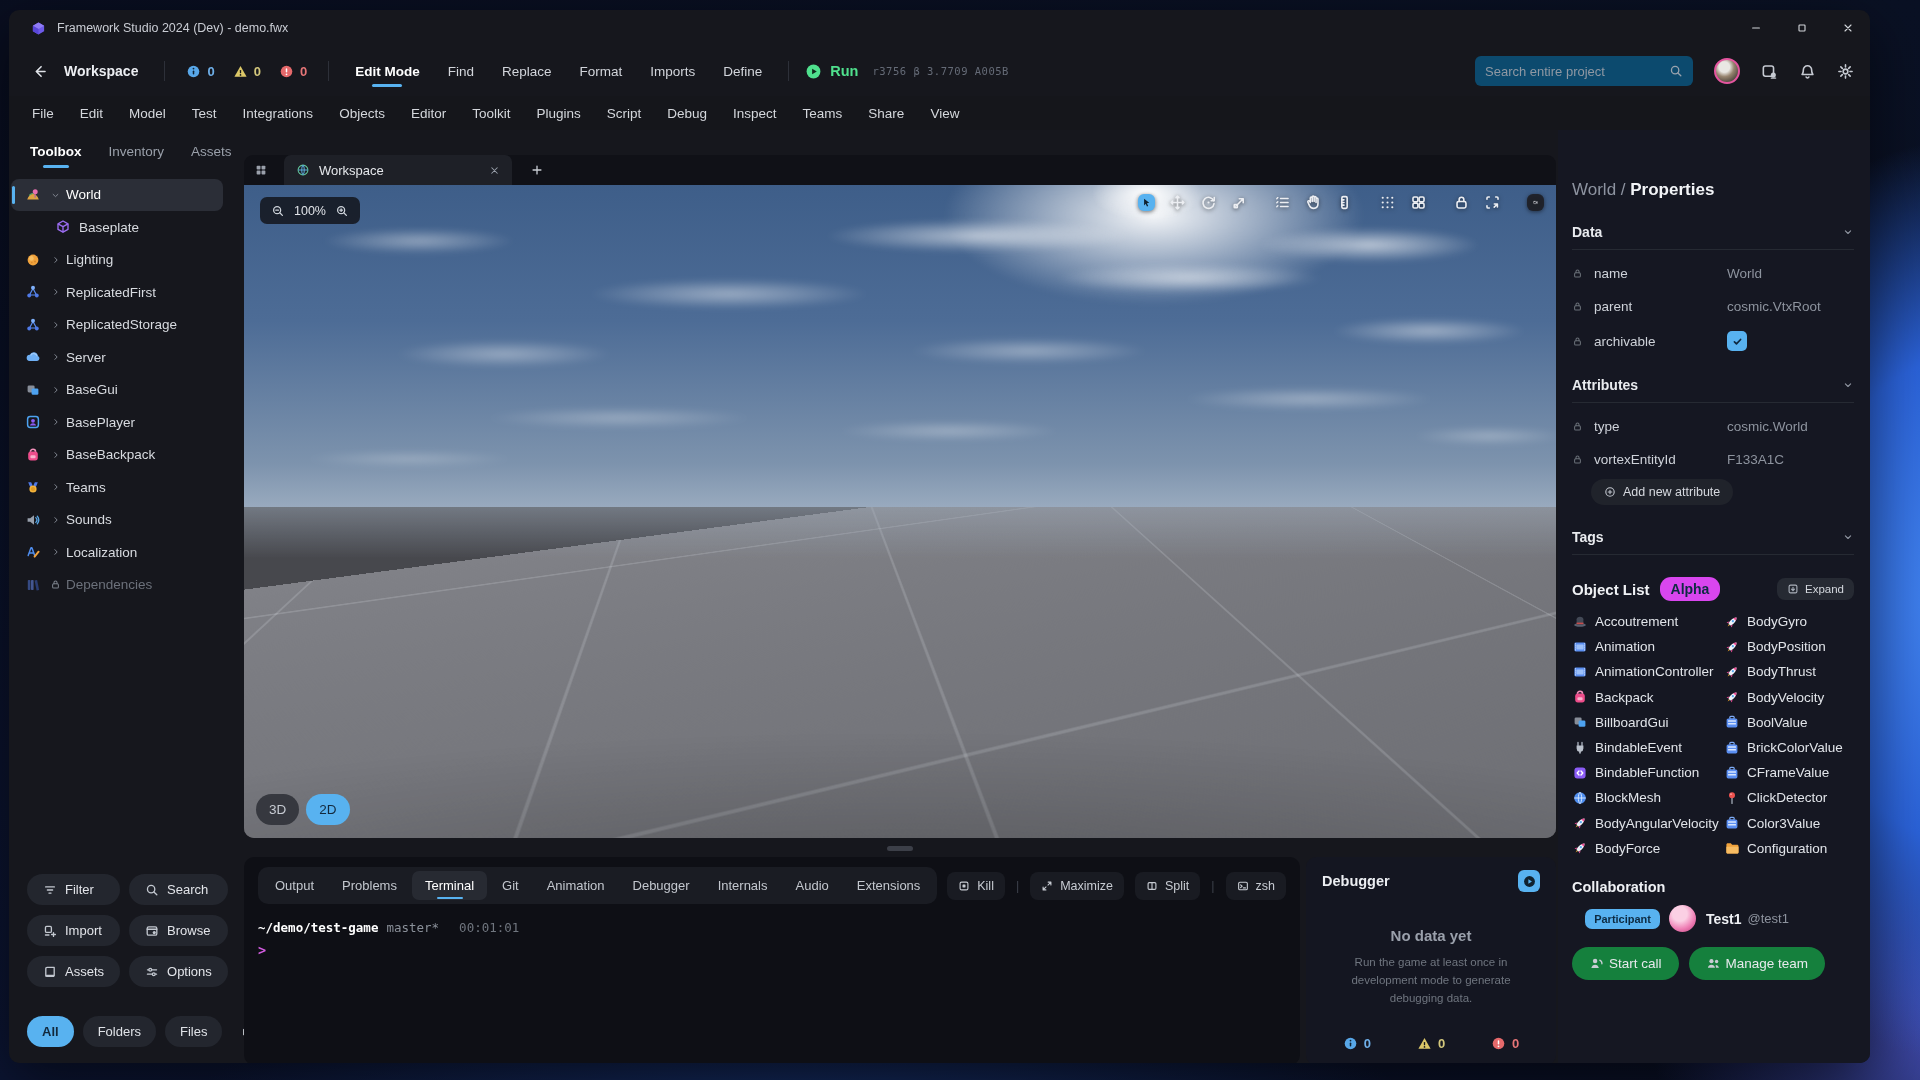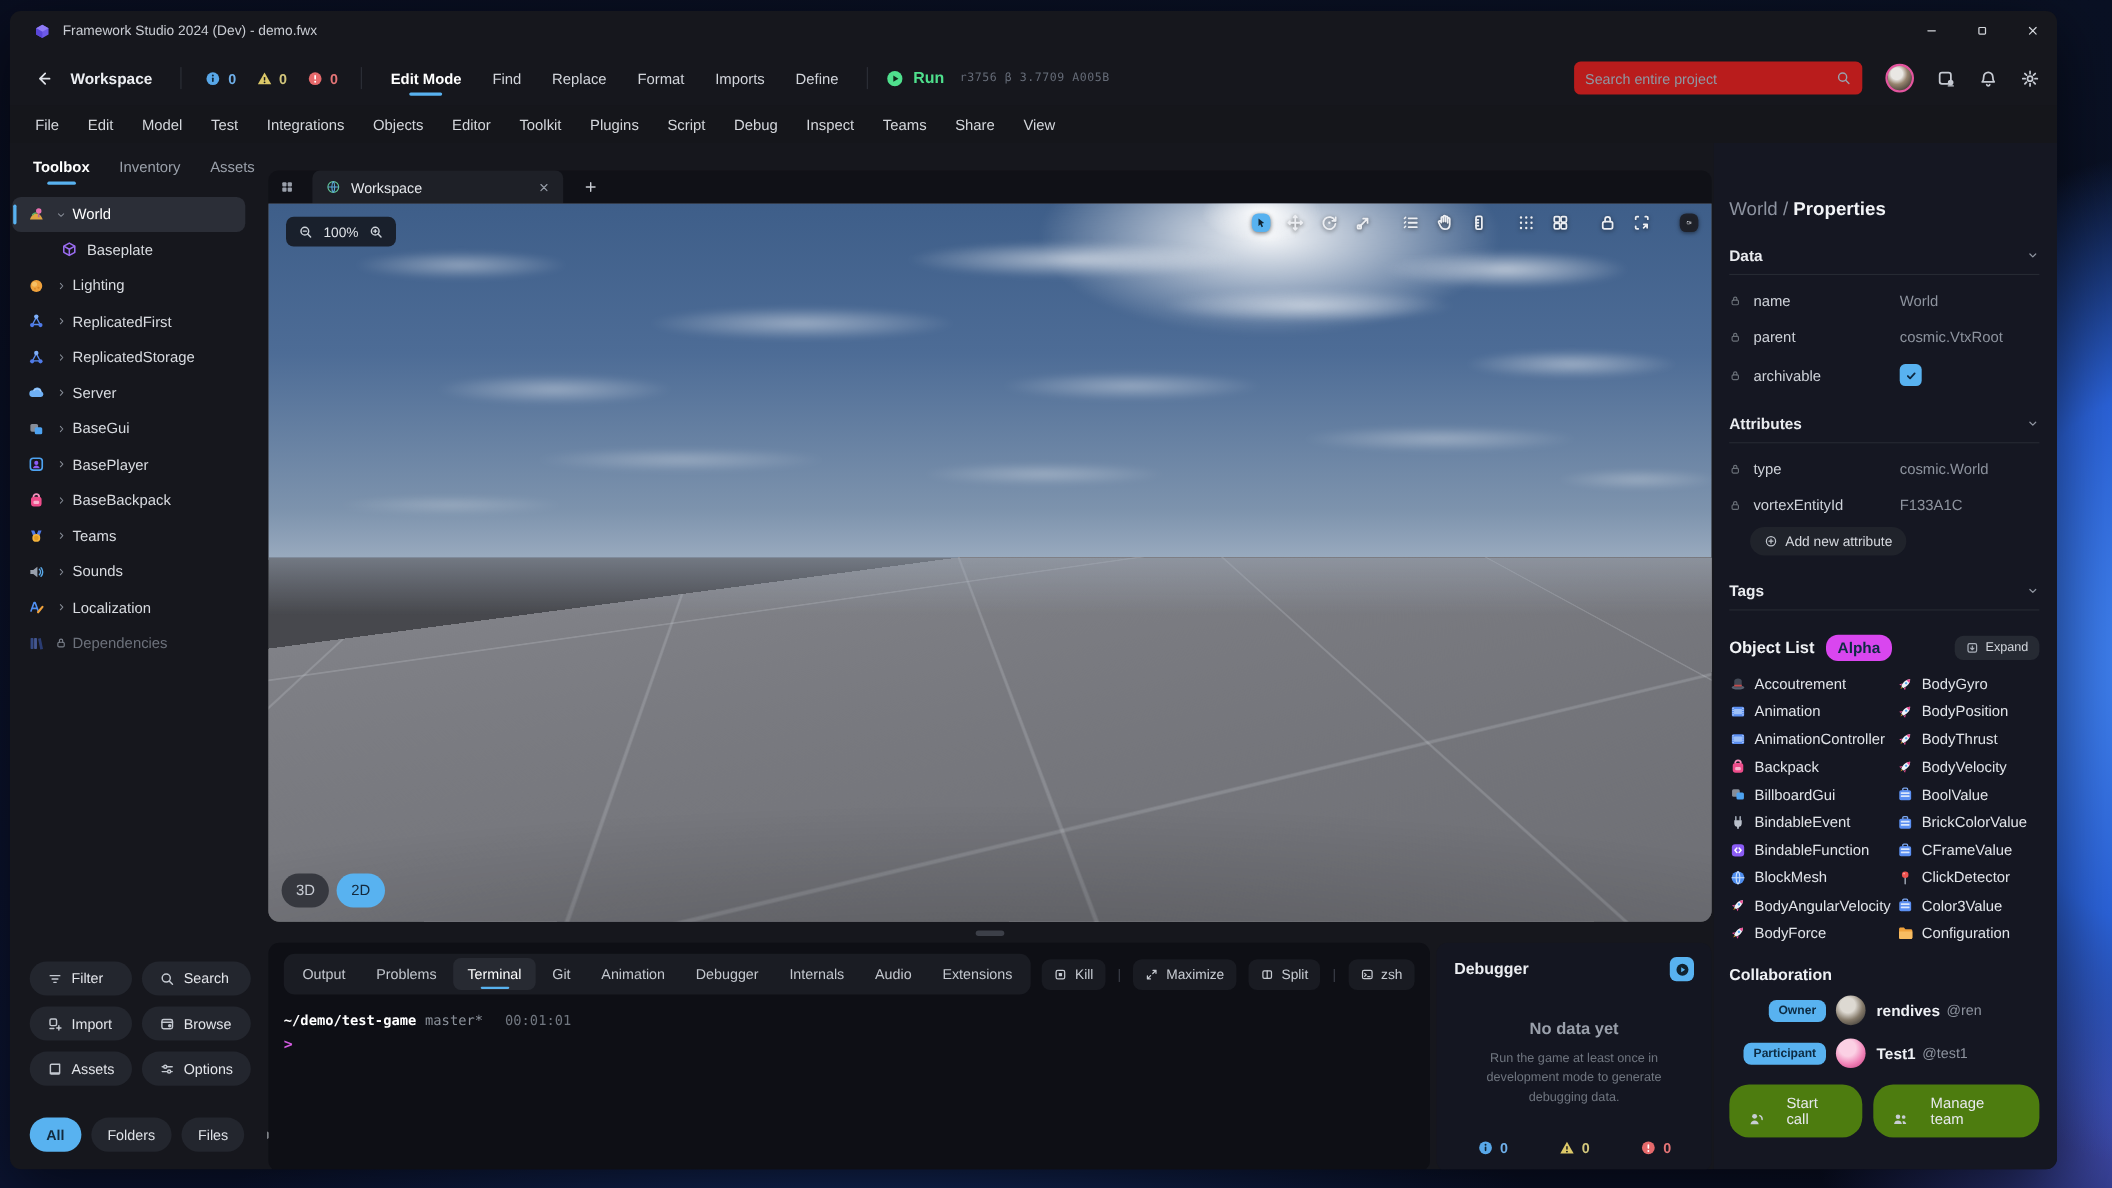--- a/index.html
+++ b/index.html
@@ -26,21 +26,21 @@
 .count{display:flex;align-items:center;gap:6px;margin:0 9px;font-size:13px}
 .count.info b{color:#6fb0ea}.count.warn b{color:#d3c77c}.count.err b{color:#e57577}
 .count b{font-weight:600}
 .mode{position:relative;margin:0 14px;font-size:13.5px;color:#d2d5db;padding:16px 0}
 .mode.active{color:#fff;font-weight:600}
 .mode.active::after{content:'';position:absolute;left:50%;transform:translateX(-50%);bottom:8px;width:30px;height:3px;border-radius:2px;background:#58b2f0}
 .run-group{display:flex;align-items:center;gap:8px;margin:0 4px}
 .run-label{color:#4fe08d;font-size:14.5px;font-weight:700}
 .run-stats{font-size:10.5px;color:#656b77;letter-spacing:.5px;margin-left:6px}
 .tb-right{margin-left:auto;display:flex;align-items:center;gap:21px;color:#c6cad2}
-.searchbox{width:262px;height:30px;background:#b91c1c;border-radius:6px;display:flex;align-items:center;padding:0 10px}
+.searchbox{width:218px;height:30px;background:#0c4a6e;border-radius:6px;display:flex;align-items:center;padding:0 10px}
 .searchbox input{flex:1;background:transparent;border:none;outline:none;color:#aab2bc;font-size:13px;font-family:inherit}
 .searchbox input::placeholder{color:#8f98a3}
 .searchbox .ic{color:#99a2ad}
 .avatar{width:26px;height:26px;border-radius:50%;flex:none}
 .avatar.me{border:2px solid #e4559f;background:radial-gradient(circle at 38% 32%,#e9e7e3 0 26%,#97846f 48%,#3a3530 88%)}
 
 #menubar{height:34px;display:flex;align-items:center;padding:0 10px;background:#15161b}
 .menu-item{padding:0 13px;font-size:13.5px;color:#d4d7dc}
 
 #content{position:absolute;left:0;right:0;top:120px;bottom:0}
@@ -161,21 +161,21 @@
 .cl-title{font-size:14.5px;font-weight:700;color:#eef0f4;margin-top:18px}
 .cl-row{display:flex;align-items:center;margin-top:9px;height:30px}
 .role-col{width:88px;display:flex;justify-content:flex-end}
 .role-pill{background:#58b2f0;color:#0d2b42;font-size:11px;font-weight:700;padding:4px 9px;border-radius:7px}
 .cl-row .avatar{margin-left:9px;width:27px;height:27px}
 .avatar.rendives{background:radial-gradient(circle at 40% 33%,#ddd9d2 0 28%,#857a6a 56%,#31302e 92%)}
 .avatar.test1{background:radial-gradient(circle at 40% 33%,#fbd0e4 0 30%,#ef7fb5 62%,#c2417f 95%)}
 .cl-name{font-size:14px;font-weight:700;color:#eef0f4;margin-left:10px}
 .cl-handle{font-size:13px;color:#8d939e;margin-left:6px}
 .cl-btns{display:flex;gap:10px;margin-top:13px}
-.cl-btn{display:inline-flex;align-items:flex-end;gap:20px;background:#4d7c0f;border-radius:18px;padding:9px 17px;font-size:13.5px;color:#e7e9ed}
+.cl-btn{display:inline-flex;align-items:flex-start;gap:5px;background:#15803d;border-radius:18px;padding:9px 17px;font-size:13.5px;color:#e7e9ed}
 .cl-btn .ic{color:#c8cdd4}
 </style>
 </head>
 <body>
 
 <div id="wallpaper"></div>
 
 <div id="window">
 
   <div id="titlebar">
@@ -1246,28 +1246,20 @@
                   <path d="M2.4 6.8h12.1v5.4c0 .8-.6 1.4-1.4 1.4H3.8c-.8 0-1.4-.6-1.4-1.4z" fill="#f7bc62"></path>
                 </svg>
               </span>
               <span>Configuration</span>
             </div>
         </div>
       </div>
 
       <div class="cl-title">Collaboration</div>
       <div>
-        <div class="cl-row is_owner">
-            <span class="role-col">
-              <span class="role-pill">Owner</span>
-            </span>
-            <span class="avatar av rendives"></span>
-            <span class="cl-name">rendives</span>
-            <span class="cl-handle">@ren</span>
-          </div>
           <div class="cl-row is_participant">
             <span class="role-col">
               <span class="role-pill">Participant</span>
             </span>
             <span class="avatar av test1"></span>
             <span class="cl-name">Test1</span>
             <span class="cl-handle">@test1</span>
           </div>
       </div>
       <div class="cl-btns">

